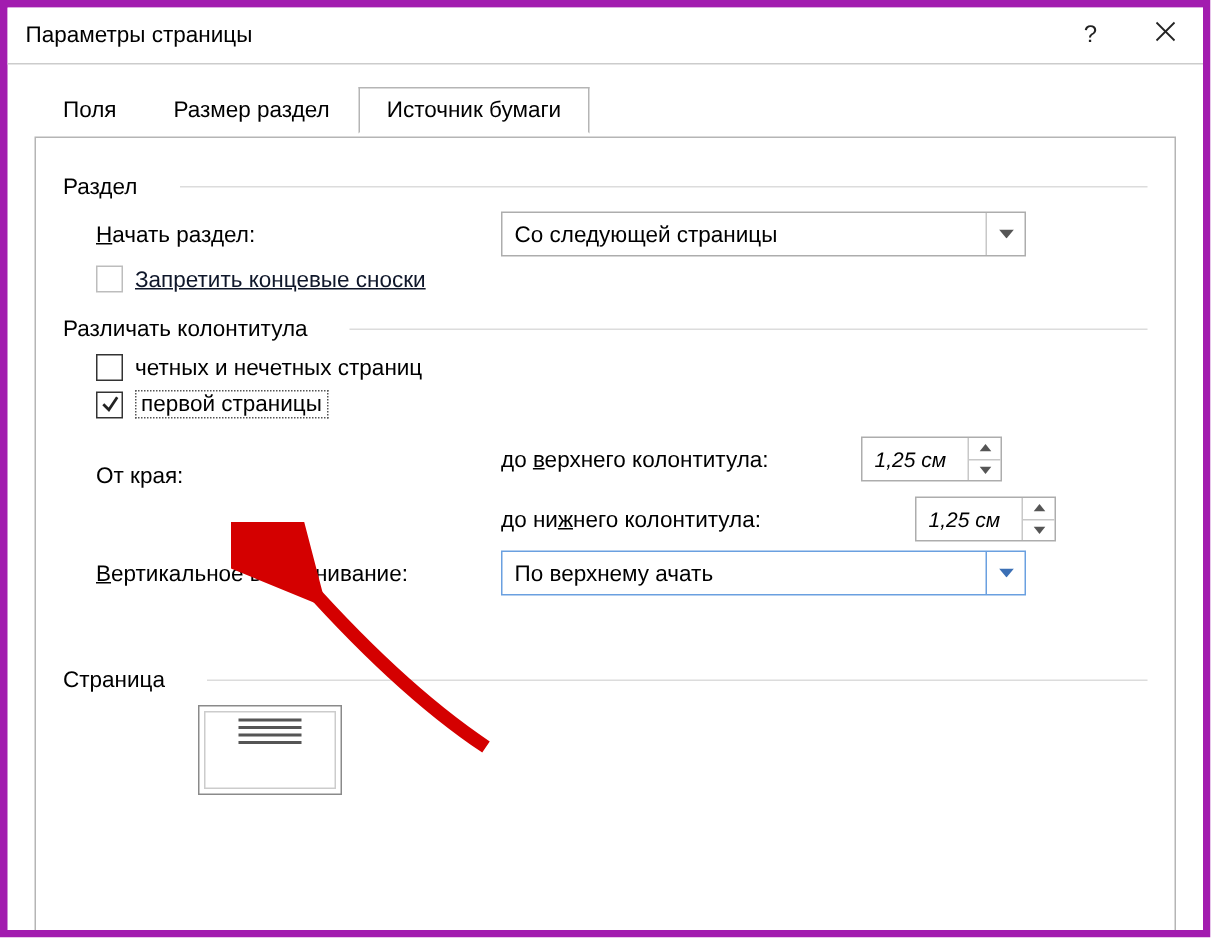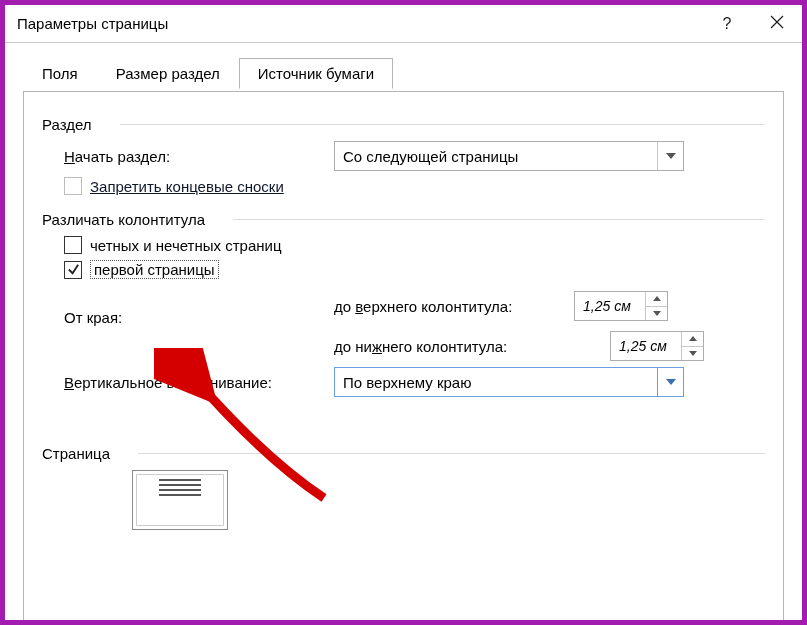--- a/index.html
+++ b/index.html
@@ -281,21 +281,21 @@
           </div>
         </div>
       </div>
 
 
       <div class="row indent">
         <div class="label" style="width:270px;">
           <span style="text-decoration:underline">В</span>ертикальное выравнивание:
         </div>
         <div class="select blue" style="width:350px;">
-          <span>По верхнему краю</span>
+          <span>По верхнему ачать</span>
           <span class="caret">
             <svg viewBox="0 0 10 6">
                 <path d="M0 0 L5 6 L10 0" fill="#3b6fb5"></path>
               </svg>
           </span>
         </div>
       </div>
 
       <div class="section-head" style="margin-top:48px;">
         <span class="label">Страница</span>

